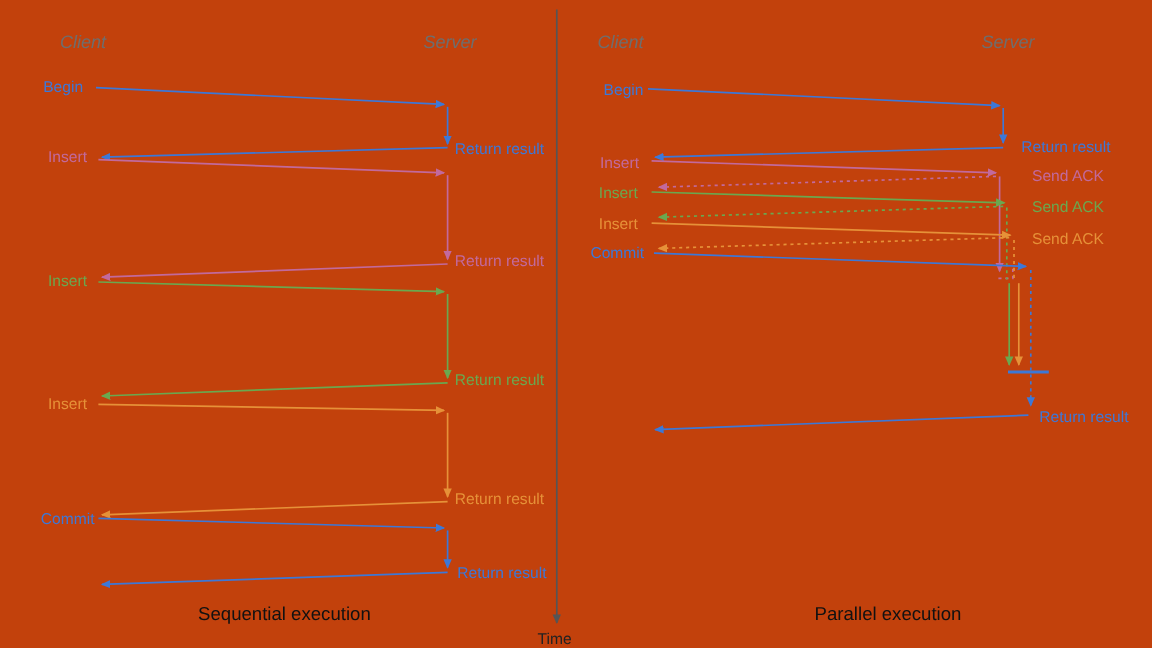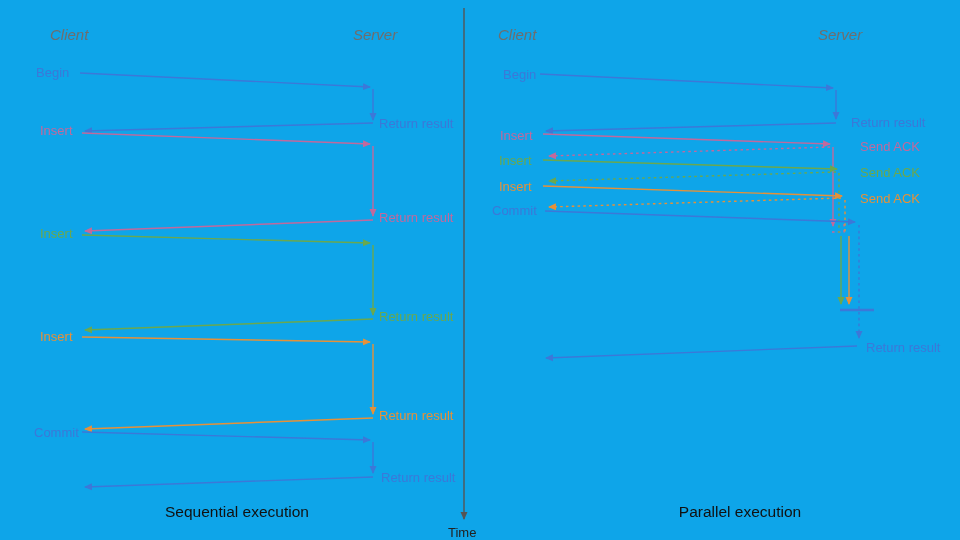--- a/index.html
+++ b/index.html
@@ -1,16 +1,16 @@
 <!DOCTYPE html>
 <html><head>
 <meta charset="utf-8">
 <style>
   html,body{margin:0;padding:0;background:#ffffff;}
-  .stage{position:relative;width:960px;height:540px;background:#0ea5e9;overflow:hidden;
+  .stage{position:relative;width:960px;height:540px;background:#c2410c;overflow:hidden;
          font-family:"Liberation Sans",sans-serif;}
   svg{display:block;}
   text{font-family:"Liberation Sans",sans-serif;}
   .lbl{font-size:13px;}
   .hdr{font-size:15px;font-style:italic;fill:#6e6e6e;}
   .ptitle{font-size:15.5px;fill:#111111;text-anchor:middle;}
   .time-lbl{font-size:13px;fill:#222222;}
   .ln{fill:none;stroke-width:1.4;}
   .dashed{stroke-dasharray:2.6 3.2;}
   .bar{stroke-width:2.6;}

